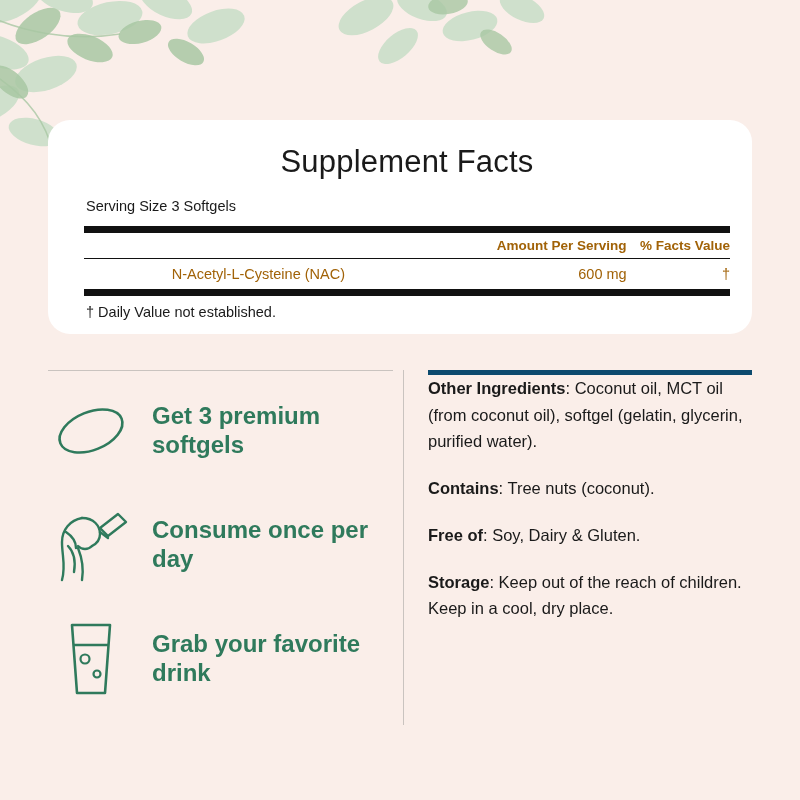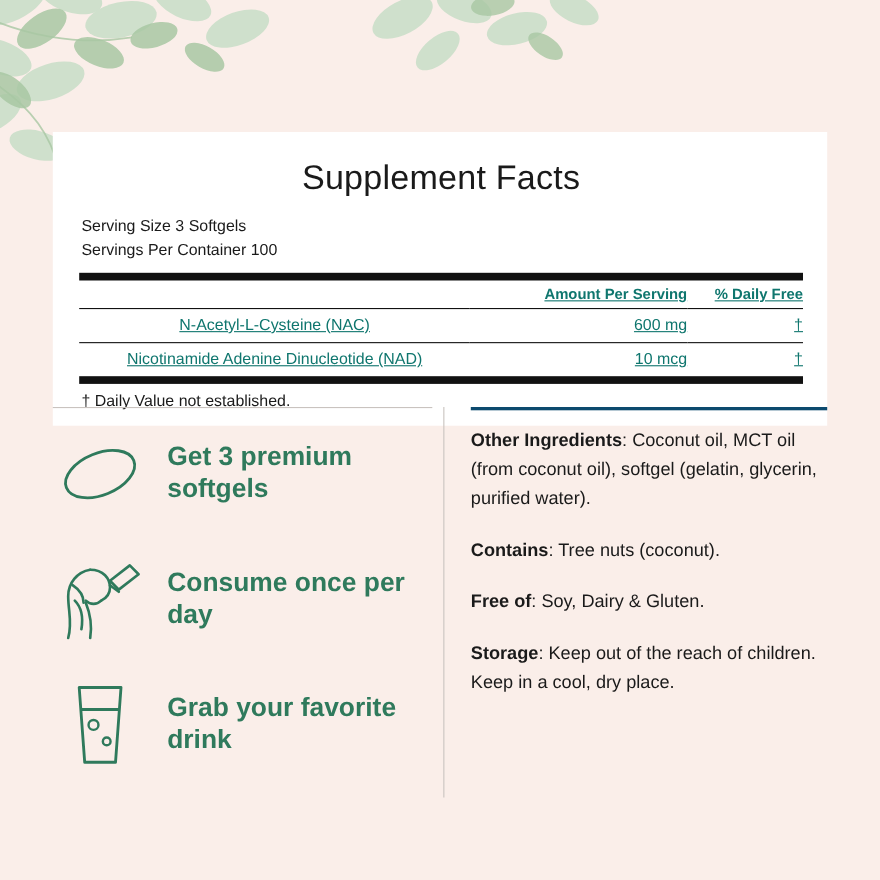--- a/index.html
+++ b/index.html
@@ -25,21 +25,22 @@
   .leaf-tl { position: absolute; top: -18px; left: -20px; }
   .leaf-tm { position: absolute; top: -10px; left: 330px; }
 
   
   .facts-panel {
     position: absolute;
     left: 48px;
     top: 120px;
     width: 704px;
     background: #ffffff;
-    padding: 18px 22px 14px 24px;
+    padding: 18px 22px 14px 36px;
+    border-radius: 22px;
   }
   .facts-title {
     text-align: center;
     font-size: 31px;
     font-weight: 400;
     color: #1a1a1a;
     margin: 6px 0 18px 0;
     letter-spacing: 0.2px;
   }
   .serving-line {
@@ -49,22 +50,21 @@
   }
   .rule-thick {
     border: none;
     border-top: 7px solid #111;
     margin: 12px 0 0 0;
   }
   table.facts {
     width: 100%;
     border-collapse: collapse;
     font-size: 14.5px;
-    color: #0f766e;
-    text-decoration: underline;
+    color: #a16207;
   }
   table.facts th {
     font-weight: 700;
     font-size: 13.5px;
     padding: 5px 0 5px 0;
     text-align: right;
     white-space: nowrap;
   }
   table.facts th.blank { width: 54%; }
   table.facts th.amt { width: 30%; }
@@ -119,22 +119,21 @@
     color: #2f7a5c;
   }
   .divider {
     width: 1px;
     background: #c9c3bf;
     margin: 0 24px 0 10px;
     align-self: stretch;
   }
   .info {
     flex: 1;
-    padding-top: 14px;
-    border-top: 3px solid #0c4a6e;
+    border-top: 5px solid #0c4a6e;
   }
   .info p {
     font-size: 16.5px;
     line-height: 1.62;
     color: #1a1a1a;
     margin: 0 0 20px 0;
   }
   .info p:last-child { margin-bottom: 0; }
   .info b { font-weight: 700; }
 </style>
@@ -178,41 +177,35 @@
     <g fill="#a9c8a4" opacity="0.8">
       <ellipse cx="118" cy="14" rx="20" ry="10" transform="rotate(-10 118 14)"></ellipse>
       <ellipse cx="166" cy="52" rx="18" ry="9" transform="rotate(34 166 52)"></ellipse>
     </g>
   </svg>
 </div>
 
 <div class="facts-panel">
   <h1 class="facts-title">Supplement Facts</h1>
   <div class="serving-line">Serving Size 3 Softgels</div>
-  <div class="serving-line">Servings Per Container 100</div>
 
   <hr class="rule-thick">
 
   <table class="facts">
     <thead>
       <tr>
         <th class="blank"></th>
         <th class="amt">Amount Per Serving</th>
-        <th class="dv">% Daily Free</th>
+        <th class="dv">% Facts Value</th>
       </tr>
     </thead>
     <tbody>
       <tr>
         <td class="name">N-Acetyl-L-Cysteine (NAC)</td>
         <td class="amt">600 mg</td>
-        <td class="dv">†</td>
-      </tr>
-      <tr>
-        <td class="name">Nicotinamide Adenine Dinucleotide (NAD)</td>
-        <td class="amt">10 mcg</td>
         <td class="dv">†</td>
       </tr>
     </tbody>
   </table>
 
   <div class="foot-wrap">
     <p class="footnote">† Daily Value not established.</p>
   </div>
 </div>
 

